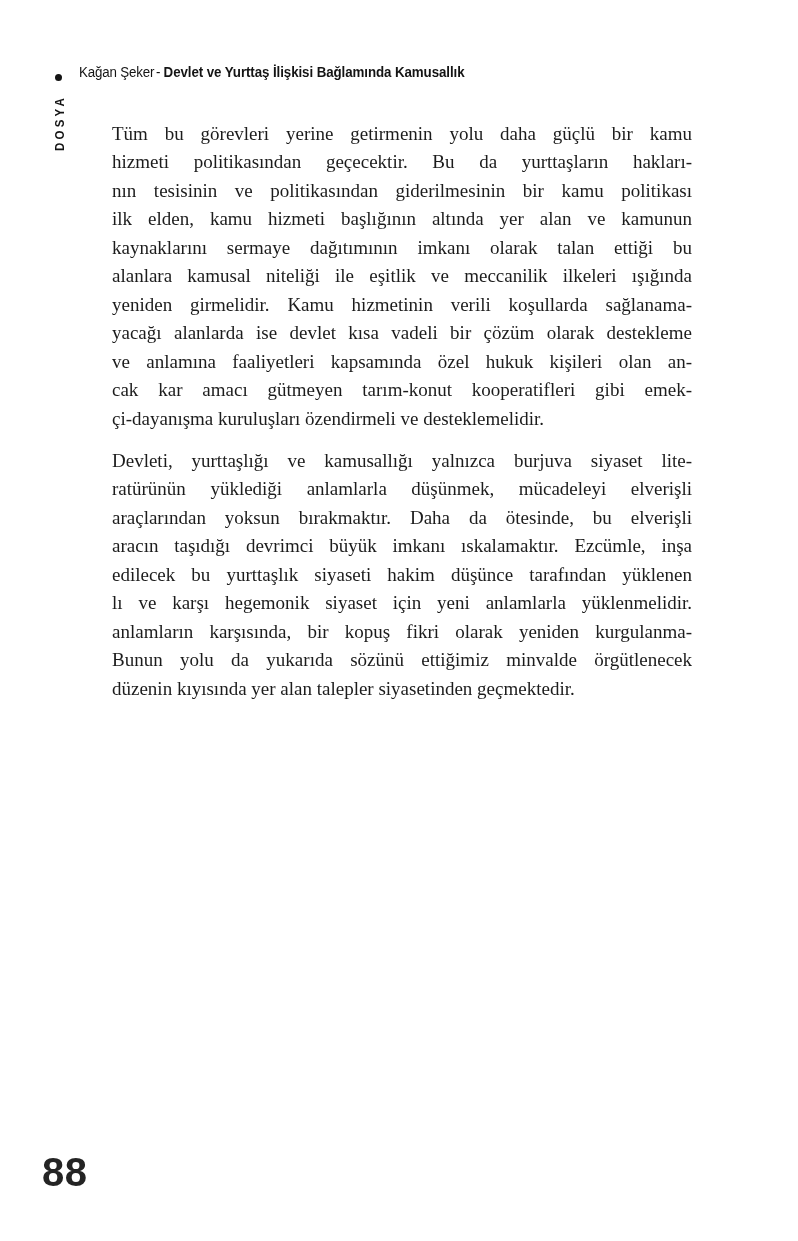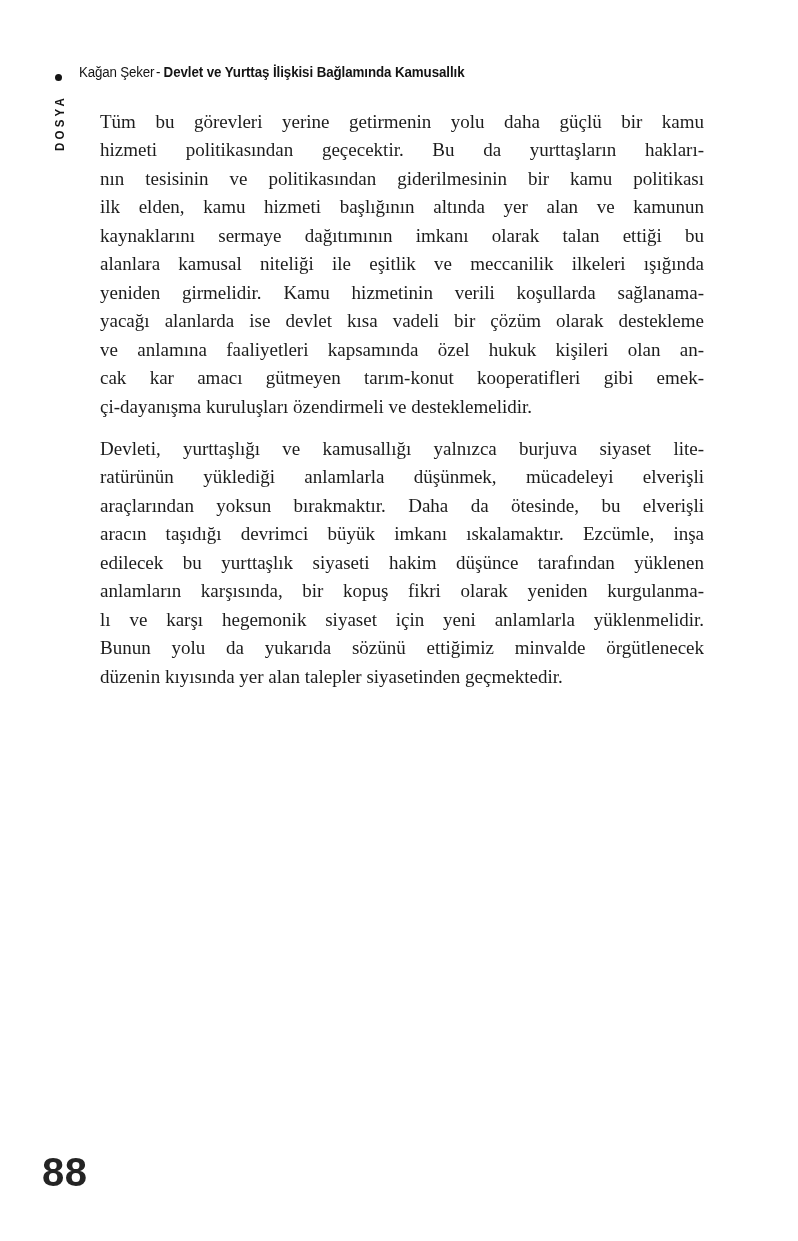--- a/index.html
+++ b/index.html
@@ -35,21 +35,21 @@
     font-family:"Liberation Sans", sans-serif;
     font-size:12.5px; font-weight:700; color:#141414;
     letter-spacing:3.5px; white-space:nowrap;
     transform:rotate(-90deg) scaleX(0.92);
   }
   
   .bodytext {
     position:absolute; left:100px; top:108px; width:604px;
     font-size:19px; line-height:28.45px; color:#1c1c1c;
   }
-  .para { margin:0; }
+  .para { margin:12px; }
   .para + .para { margin-top:14px; }
   .jline { text-align:justify; text-align-last:justify; }
   .jline.last { text-align-last:left; }
   
   .pagenum {
     position:absolute; left:42px; top:1150px;
     font-family:"Liberation Sans", sans-serif;
     font-size:40px; font-weight:700; color:#242424;
     letter-spacing:0.5px;
   }
@@ -82,22 +82,22 @@
       <div class="jline">ve anlamına faaliyetleri kapsamında özel hukuk kişileri olan an-</div>
       <div class="jline">cak kar amacı gütmeyen tarım-konut kooperatifleri gibi emek-</div>
       <div class="jline last">çi-dayanışma kuruluşları özendirmeli ve desteklemelidir.</div>
     </div>
     <div class="para">
       <div class="jline">Devleti, yurttaşlığı ve kamusallığı yalnızca burjuva siyaset lite-</div>
       <div class="jline">ratürünün yüklediği anlamlarla düşünmek, mücadeleyi elverişli</div>
       <div class="jline">araçlarından yoksun bırakmaktır. Daha da ötesinde, bu elverişli</div>
       <div class="jline">aracın taşıdığı devrimci büyük imkanı ıskalamaktır. Ezcümle, inşa</div>
       <div class="jline">edilecek bu yurttaşlık siyaseti hakim düşünce tarafından yüklenen</div>
+      <div class="jline">lı ve karşı hegemonik siyaset için yeni anlamlarla yüklenmelidir.</div>
       <div class="jline">anlamların karşısında, bir kopuş fikri olarak yeniden kurgulanma-</div>
-      <div class="jline">lı ve karşı hegemonik siyaset için yeni anlamlarla yüklenmelidir.</div>
       <div class="jline">Bunun yolu da yukarıda sözünü ettiğimiz minvalde örgütlenecek</div>
       <div class="jline last">düzenin kıyısında yer alan talepler siyasetinden geçmektedir.</div>
     </div>
   </div>
 
   <div class="pagenum">88</div>
 
 </div>
 
 </body></html>

